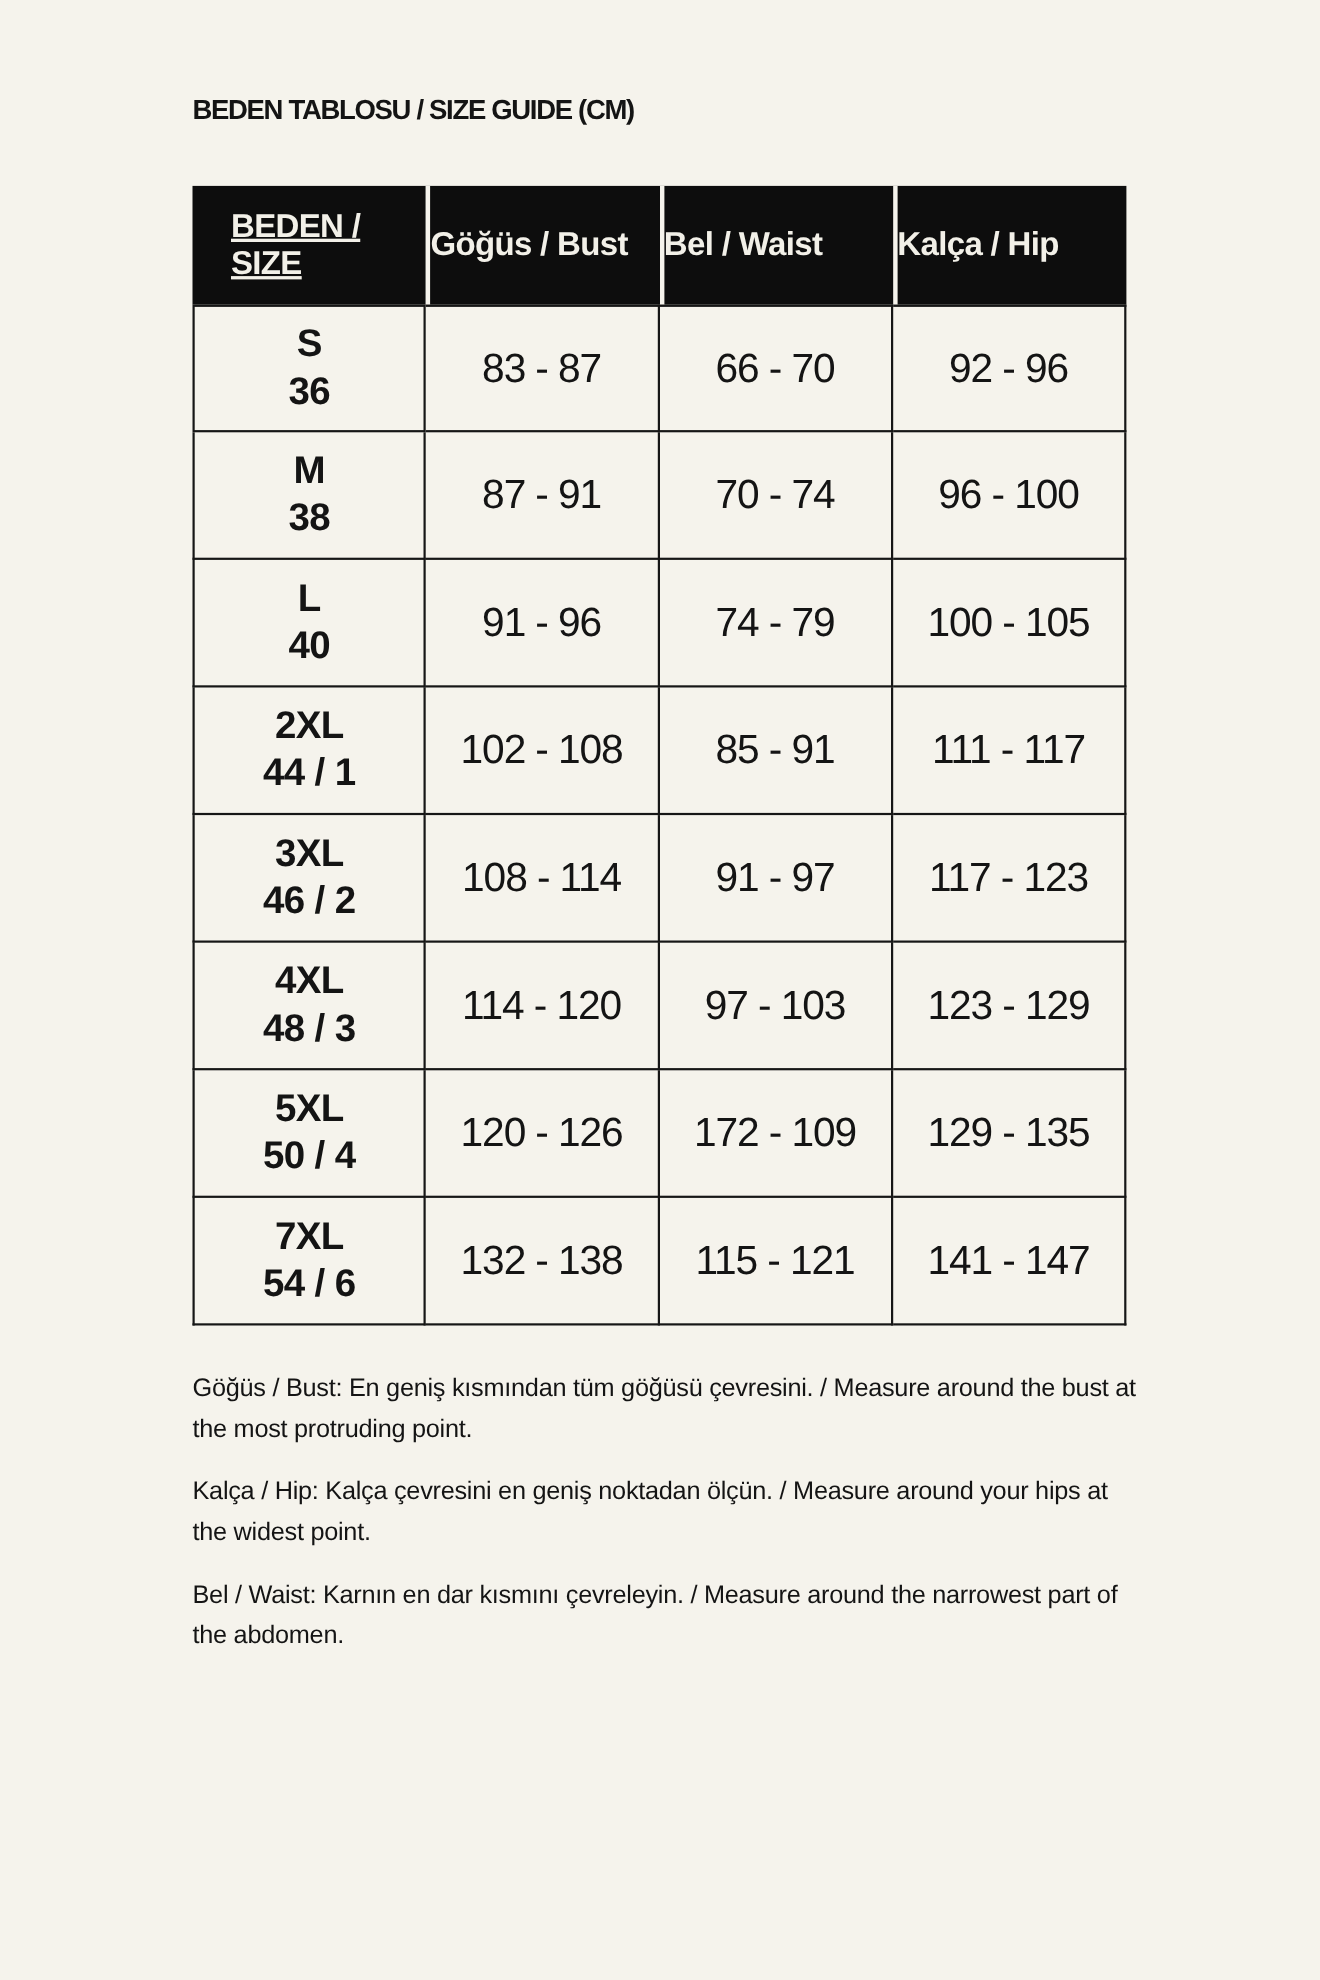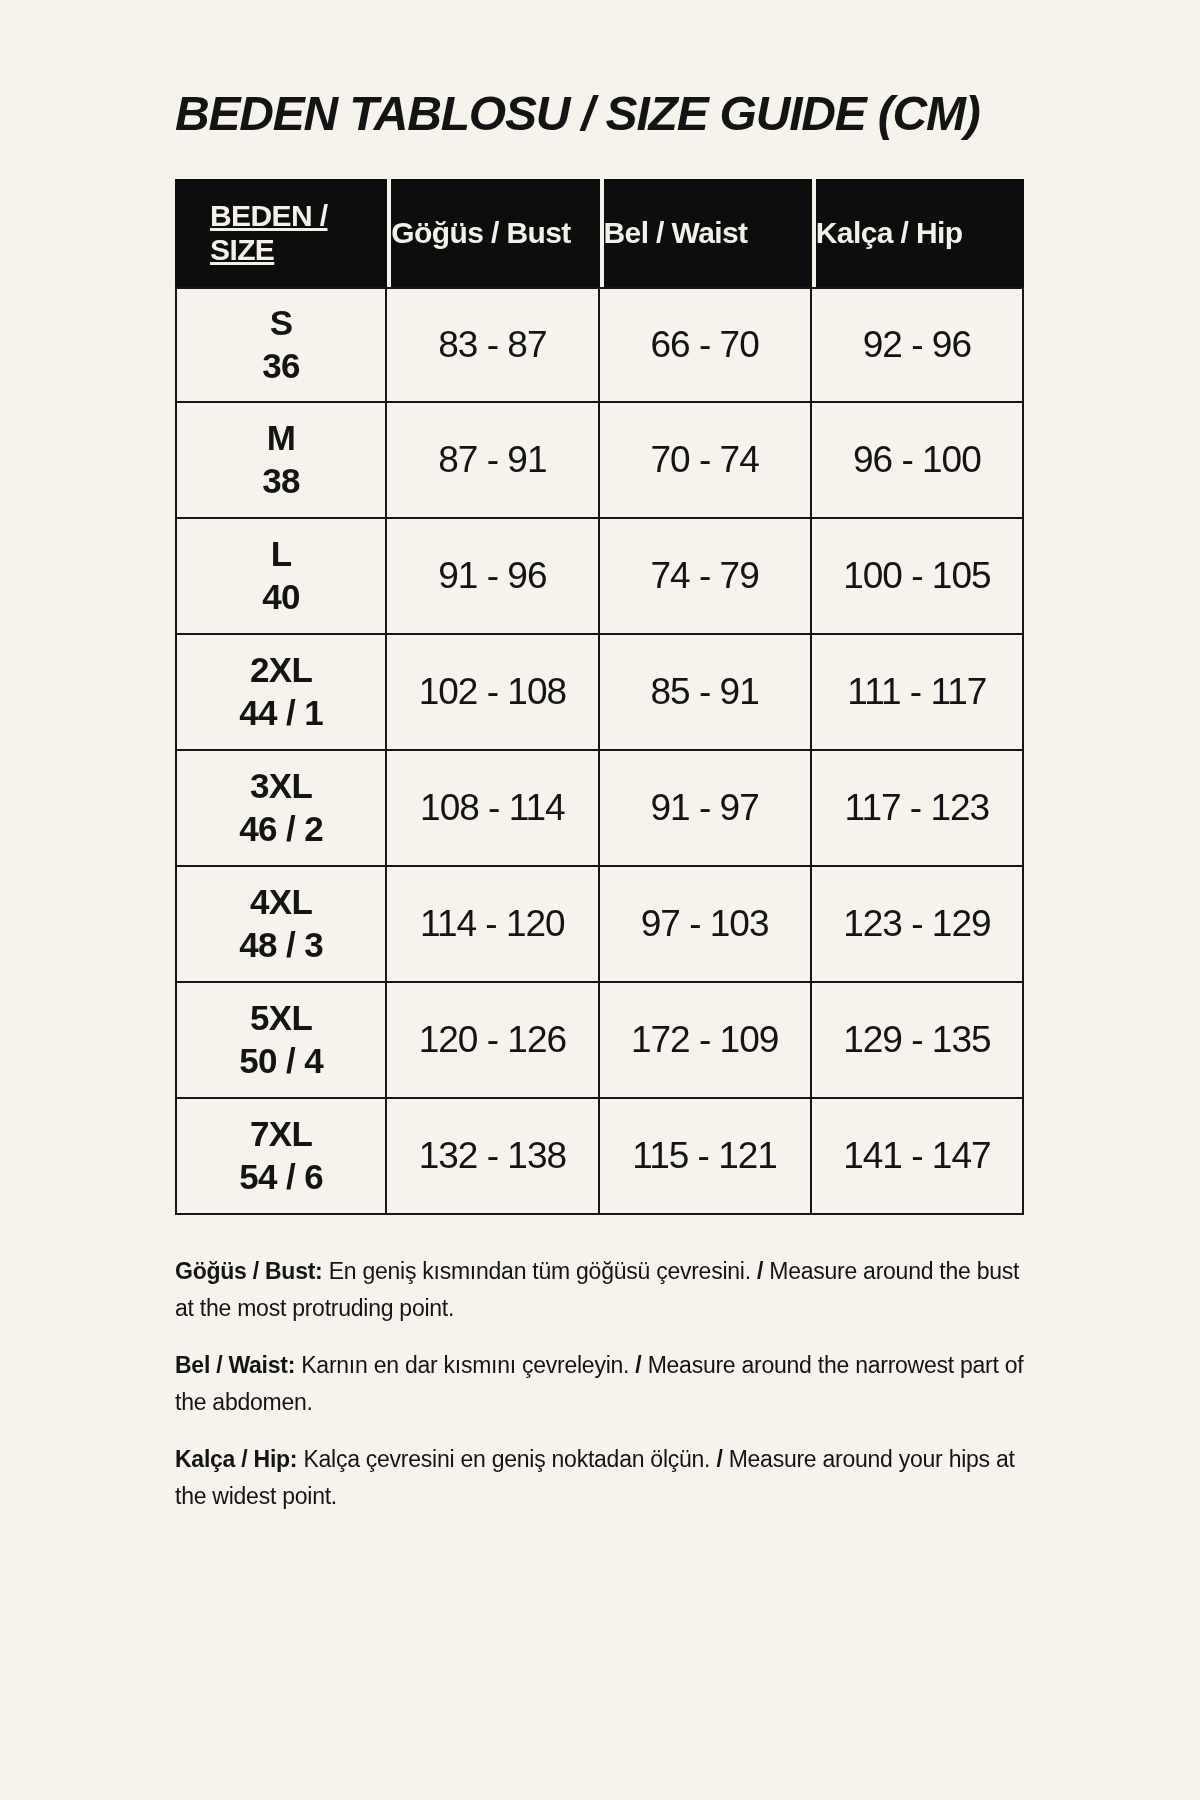--- a/index.html
+++ b/index.html
@@ -7,26 +7,25 @@
   body {
     height:1800px;
     background:#F5F3EC;
     color:#141414;
     font-family:"Liberation Sans","DejaVu Sans",sans-serif;
     overflow:hidden;
   }
   .page { padding:86px 0 0 175px; }
 
   .title {
-    font-size:48px;
+    font-size:25px;
     font-weight:700;
     letter-spacing:-1.2px;
-    margin-bottom:38px;
+    margin-bottom:54px;
     white-space:nowrap;
-    font-style:italic;
   }
 
   table.size-table {
     width:849px;
     border-collapse:separate;
     border-spacing:0;
     table-layout:fixed;
   }
   table.size-table col { width:25%; }
 
@@ -67,21 +66,21 @@
     letter-spacing:-0.6px;
   }
 
   .notes { margin-top:38px; width:862px; }
   .note {
     font-size:23px;
     line-height:37px;
     letter-spacing:-0.25px;
     margin-bottom:20px;
   }
-  .note b { font-weight:700; }
+  .note b { font-weight:400; }
 </style>
 </head>
 <body>
 
 <div class="page">
 
   <h1 class="title">BEDEN TABLOSU / SIZE GUIDE (CM)</h1>
 
   <table class="size-table">
     <colgroup>
@@ -172,17 +171,17 @@
         </td>
         <td>132 - 138</td>
         <td>115 - 121</td>
         <td>141 - 147</td>
       </tr>
     </tbody>
   </table>
 
   <div class="notes">
     <p class="note"><b>Göğüs / Bust:</b> <span>En geniş kısmından tüm göğüsü çevresini.</span> <b>/</b> <span>Measure around the bust at the most protruding point.</span></p>
+    <p class="note"><b>Kalça / Hip:</b> <span>Kalça çevresini en geniş noktadan ölçün.</span> <b>/</b> <span>Measure around your hips at the widest point.</span></p>
     <p class="note"><b>Bel / Waist:</b> <span>Karnın en dar kısmını çevreleyin.</span> <b>/</b> <span>Measure around the narrowest part of the abdomen.</span></p>
-    <p class="note"><b>Kalça / Hip:</b> <span>Kalça çevresini en geniş noktadan ölçün.</span> <b>/</b> <span>Measure around your hips at the widest point.</span></p>
   </div>
 
 </div>
 
 </body></html>

